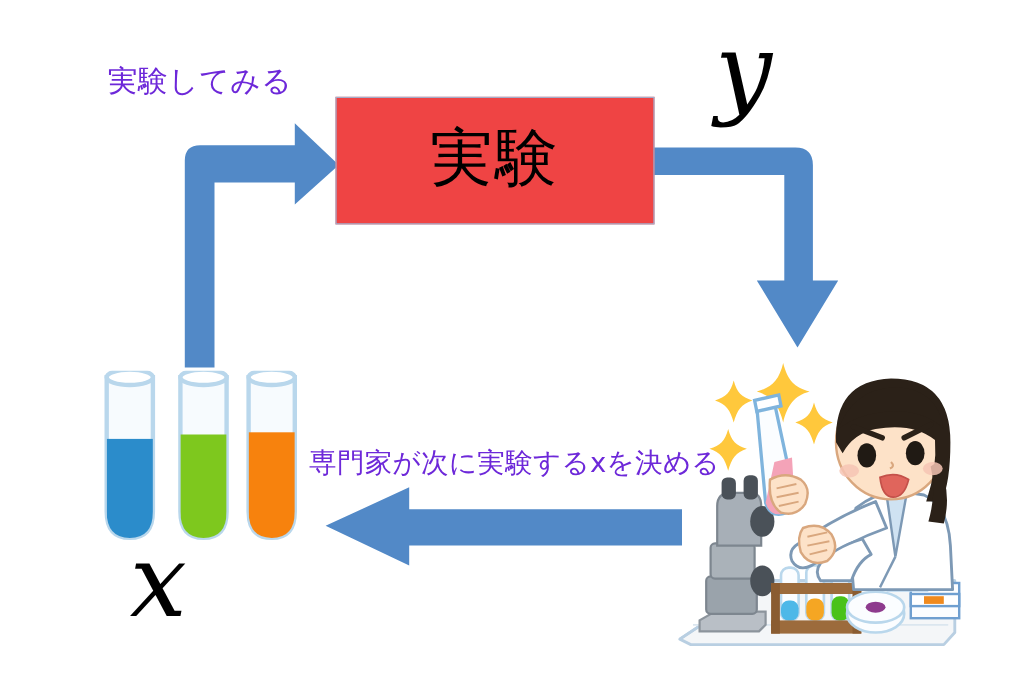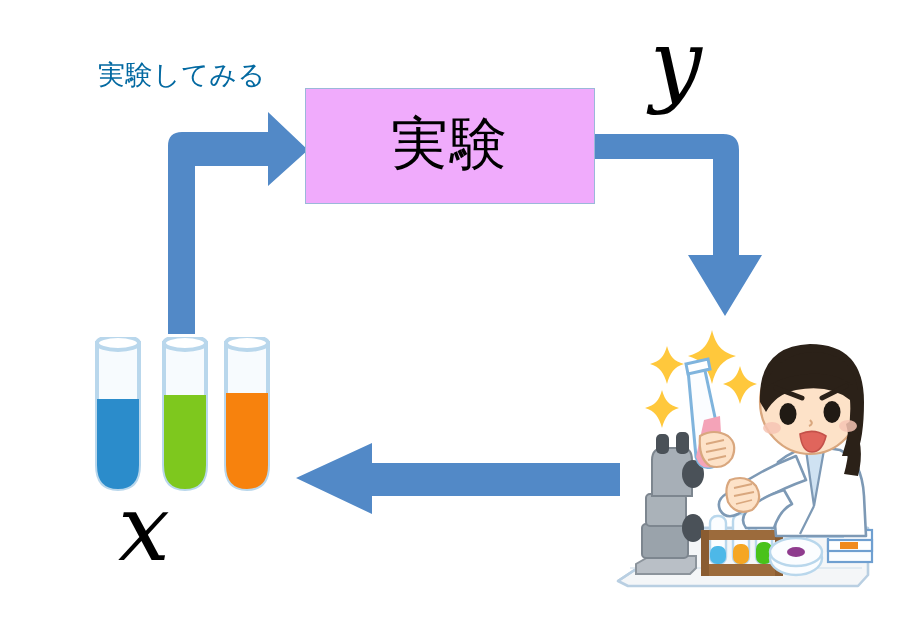--- a/index.html
+++ b/index.html
@@ -14,21 +14,21 @@
     position: relative;
     width: 920px;
     height: 625px;
     background: #ffffff;
     overflow: hidden;
   }
   .abs { position: absolute; }
 
   
   .jp-label {
-    color: #0369a1;
+    color: #6d28d9;
     font-family: "DejaVu Sans", "Liberation Sans", sans-serif;
     white-space: pre;
     line-height: 1.18;
   }
   #label-try {
     left: 98px; top: 59px;
     font-size: 27px;
     letter-spacing: 0.5px;
   }
   #label-verify {
@@ -50,21 +50,21 @@
     color: #000000;
     line-height: 1;
   }
   #var-y { left: 650px; top: 18px; font-size: 92px; }
   #var-x { left: 118px; top: 483px; font-size: 92px; }
 
   
   #experiment-box {
     left: 305px; top: 88px;
     width: 290px; height: 116px;
-    background: #f0abfc;
+    background: #ef4444;
     border: 1.5px solid #9bb8d9;
     box-sizing: border-box;
     display: flex;
     align-items: center;
     justify-content: center;
   }
   #experiment-box-label {
     font-family: "DejaVu Sans", "Liberation Sans", sans-serif;
     font-size: 57px;
     color: #000000;
@@ -120,20 +120,21 @@
              Z" fill="#5289c7"></path>
   </svg>
 
   <div class="abs" id="experiment-box">
     <span id="experiment-box-label">実験</span>
   </div>
 
   <div class="abs jp-label" id="label-try">実験してみる</div>
 
 
+  <div class="abs jp-label" id="label-expert">専門家が次に実験するxを決める</div>
 
   <div class="abs math-var" id="var-y">y</div>
 
   <div class="abs math-var" id="var-x">x</div>
 
   <svg class="abs" id="tube-group" viewBox="0 0 180 158" xmlns="http://www.w3.org/2000/svg">
     <defs>
       <clipPath id="clipTube1">
         <path d="M 4 6 L 4 128 Q 4 152 25 152 Q 46 152 46 128 L 46 6 Z"></path>
       </clipPath>

